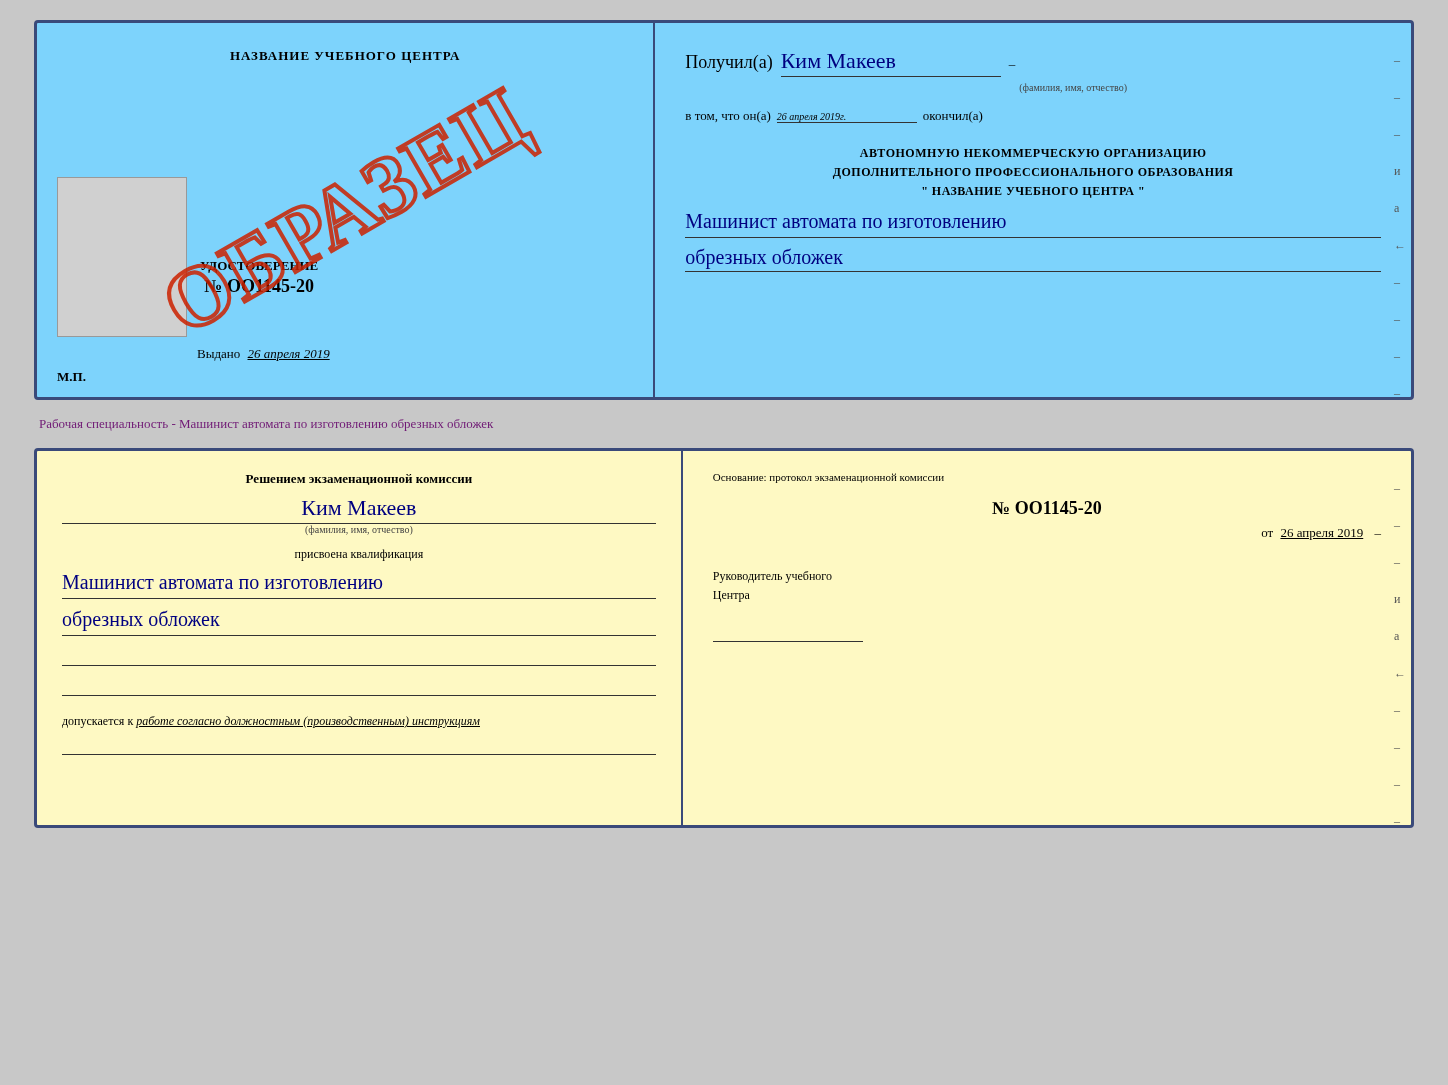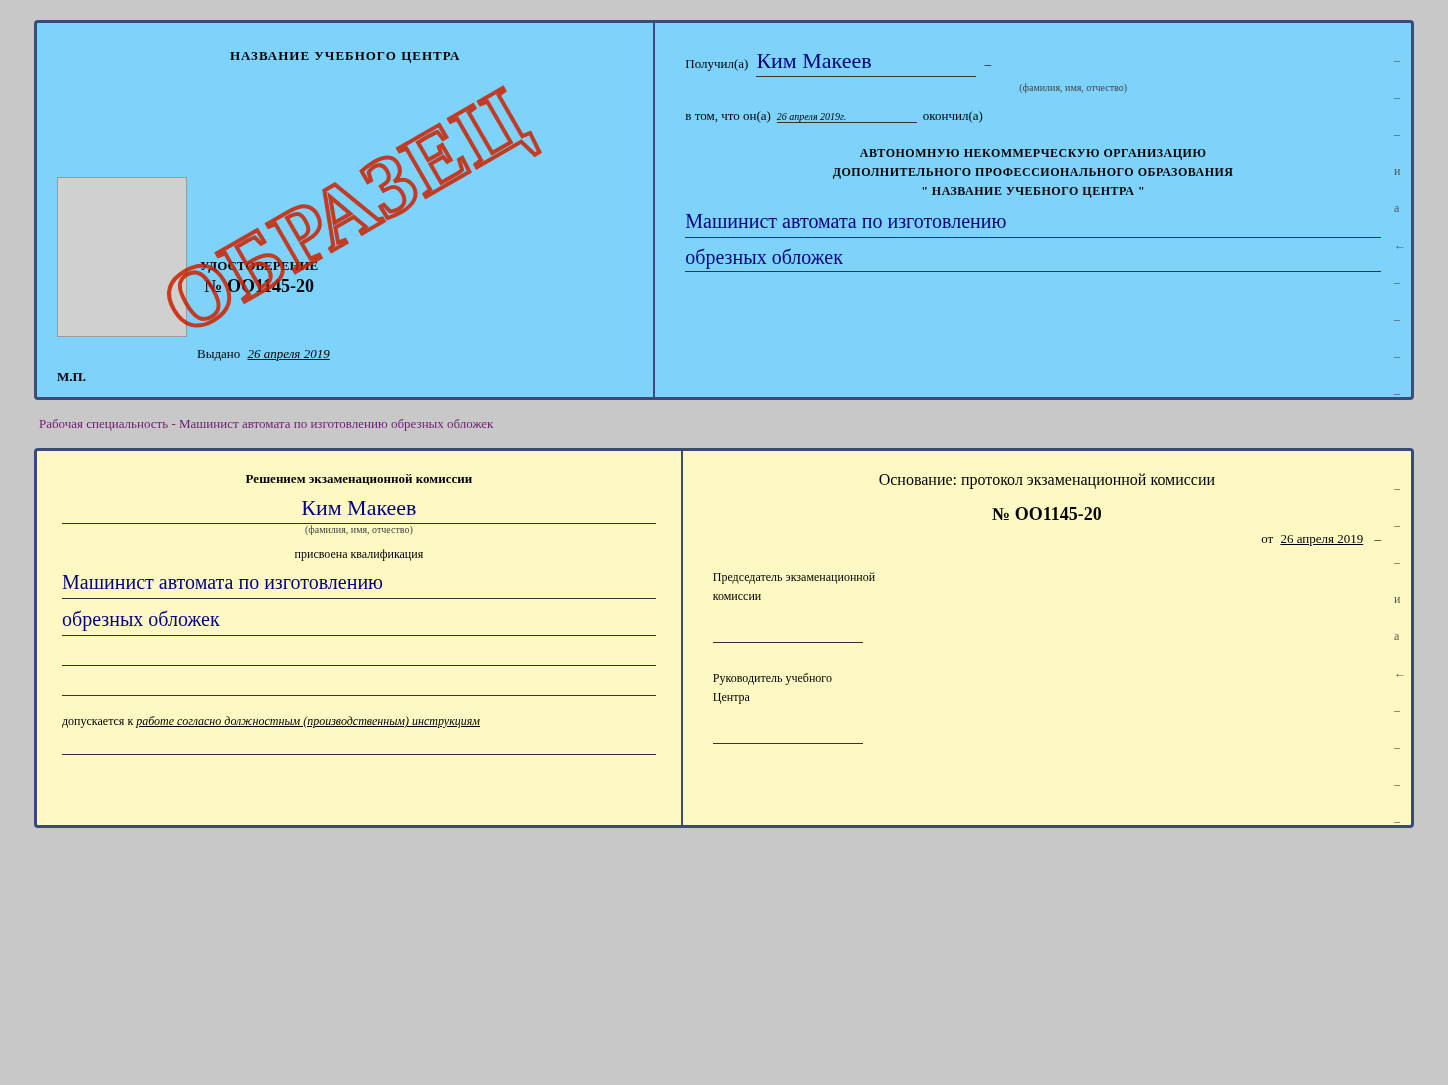--- a/index.html
+++ b/index.html
@@ -135,21 +135,21 @@
     
     .poluchil-line {
       display: flex;
       align-items: baseline;
       gap: 8px;
       margin-bottom: 5px;
       margin-top: 5px;
     }
 
     .poluchil-label {
-      font-size: 13px;
+      font-size: 18px;
       white-space: nowrap;
       text-align: right;
     }
 
     .cursive-name {
       font-family: 'Brush Script MT', cursive, 'Times New Roman';
       font-size: 22px;
       color: #000080;
       border-bottom: 1px solid #333;
       min-width: 220px;
@@ -318,22 +318,21 @@
     }
 
     
     .bottom-right {
       padding: 20px 30px;
       width: 53%;
       position: relative;
     }
 
     .osnovanie-title {
-      font-size: 16px;
-      text-align: center;
+      font-size: 11px;
       margin-bottom: 15px;
     }
 
     .protocol-number {
       font-size: 18px;
       font-weight: bold;
       text-align: center;
       display: block;
       margin-bottom: 6px;
     }
@@ -460,25 +459,20 @@
     <div class="bottom-right">
       <div class="osnovanie-title">Основание: протокол экзаменационной комиссии</div>
 
       <span class="protocol-number">№  OO1145-20</span>
       <span class="ot-date">
         <span>от</span>
         <span style="text-decoration:underline; margin-left:4px;">26 апреля 2019</span>
         <span style="margin-left:8px;">–</span>
       </span>
 
-      <div class="chairman-block">
-        <span class="chairman-label">Председатель экзаменационной</span><br>
-        <span class="chairman-label">комиссии</span>
-        <span class="signature-line"></span>
-      </div>
 
       <div class="rukovoditel-block">
         <span class="rukovoditel-label">Руководитель учебного</span><br>
         <span class="rukovoditel-label">Центра</span>
         <span class="signature-line"></span>
       </div>
 
       <div class="side-dashes">
         <span class="dash-mark">–</span>
         <span class="dash-mark">–</span>

